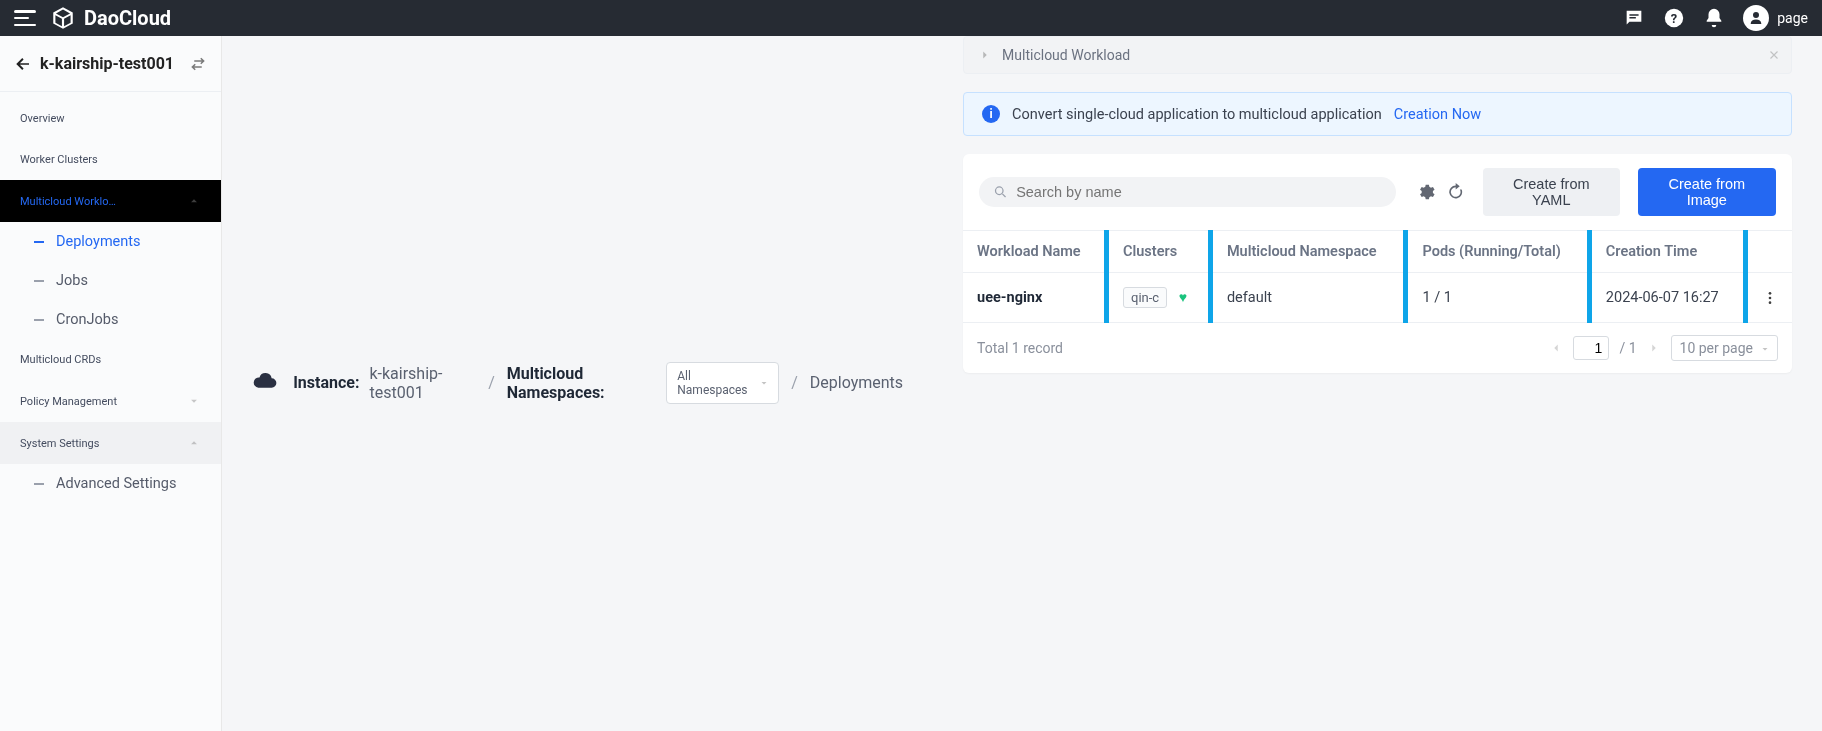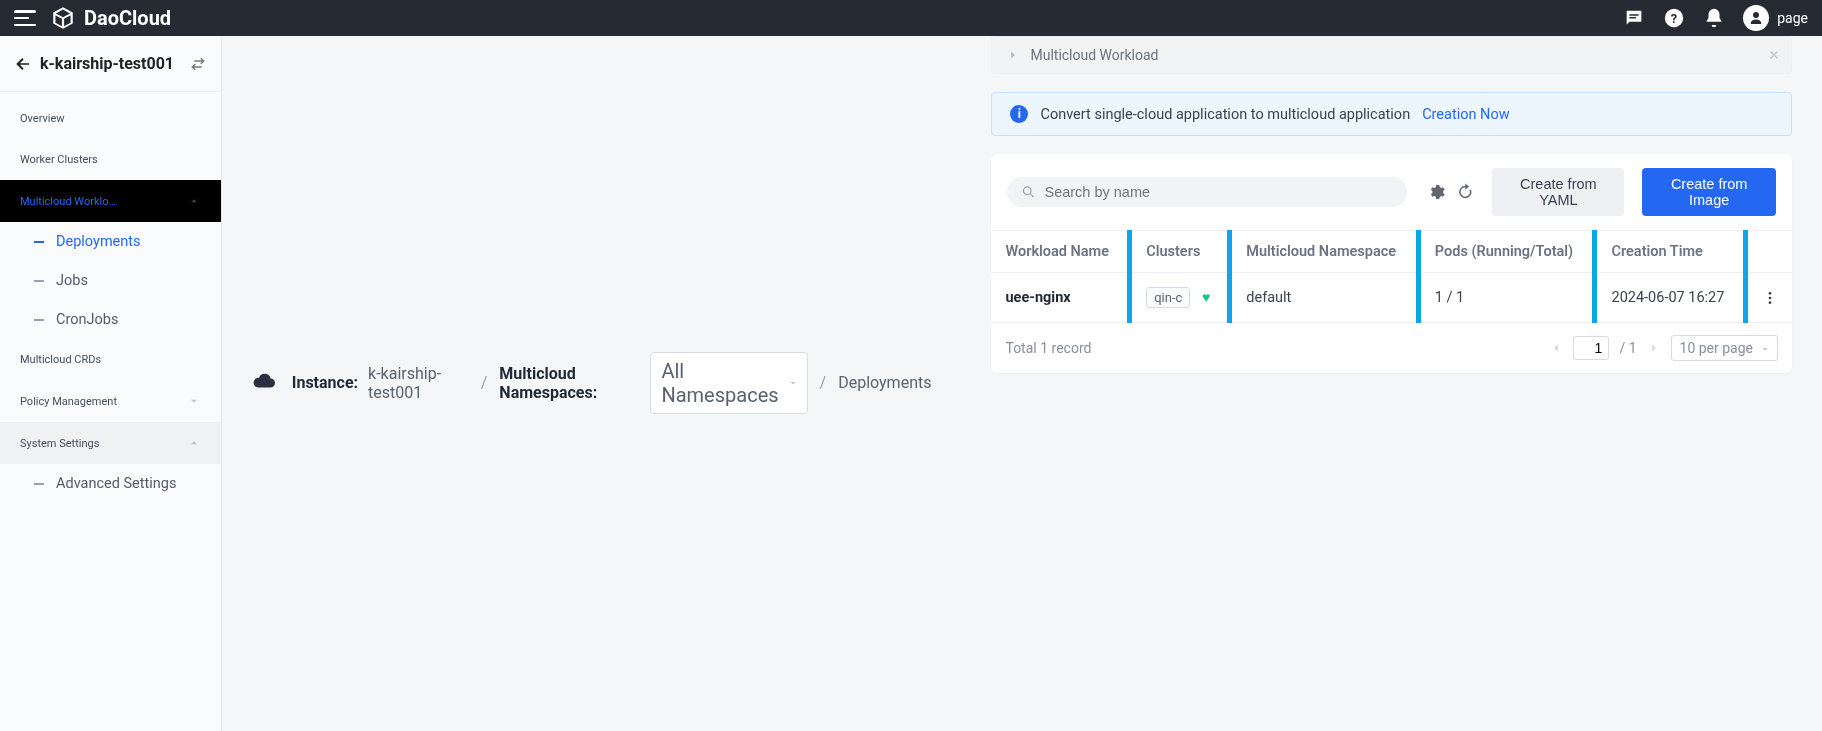--- a/index.html
+++ b/index.html
@@ -38,21 +38,21 @@
 .dash { width: 10px; height: 2px; background: #9aa0ac; margin-right: 12px; }
 .nav-item.active .dash { background:#2468f2; }
 
 
 .main { flex: 1; display: flex; flex-direction: row; padding: 0 0 0 0; overflow-y:auto; }
 .crumbbar { display: flex; align-items: center; gap: 10px; padding: 16px 30px 18px; font-size: 16px; }
 .cloud-icn { width: 30px; height: 22px; fill:#2a3042; margin-right:6px; }
 .crumb-label { font-weight: 700; color:#1f2836; }
 .crumb-val { color:#5a6170; }
 .crumb-sep { color:#9aa0ac; padding:0 2px; }
-.ns-select { border:1px solid #d7dbe0; border-radius:4px; background:#fff; padding:6px 28px 6px 10px; color:#5a6170; position:relative; display:inline-flex; align-items:center; cursor:pointer; font-size:20px;}
+.ns-select { border:1px solid #d7dbe0; border-radius:4px; background:#fff; padding:6px 28px 6px 10px; color:#5a6170; position:relative; display:inline-flex; align-items:center; cursor:pointer; font-size:12px;}
 .ns-select .chev-dn { position:absolute; right:8px; opacity:.5; }
 
 .content { padding: 0 30px 30px; display:flex; flex-direction:column; gap:18px; }
 
 .panel-bar { background:#f2f3f5; border:1px solid #eceff3; border-radius:4px; padding:10px 14px; display:flex; align-items:center; font-size:14px; color:#6b7280; position:relative; }
 .panel-bar .chev-r { margin-right:10px; opacity:.55; }
 .panel-bar .close-x { position:absolute; right:10px; opacity:.45; cursor:pointer; }
 
 .info-banner { background:#edf6ff; border:1px solid #c6e1ff; border-radius:4px; padding:12px 18px; display:flex; align-items:center; gap:12px; font-size:14.5px; color:#3b424f; }
 .info-banner .info-dot { width:18px; height:18px; border-radius:50%; background:#2468f2; display:flex;align-items:center;justify-content:center; color:#fff; font-size:12px; font-weight:700; }

